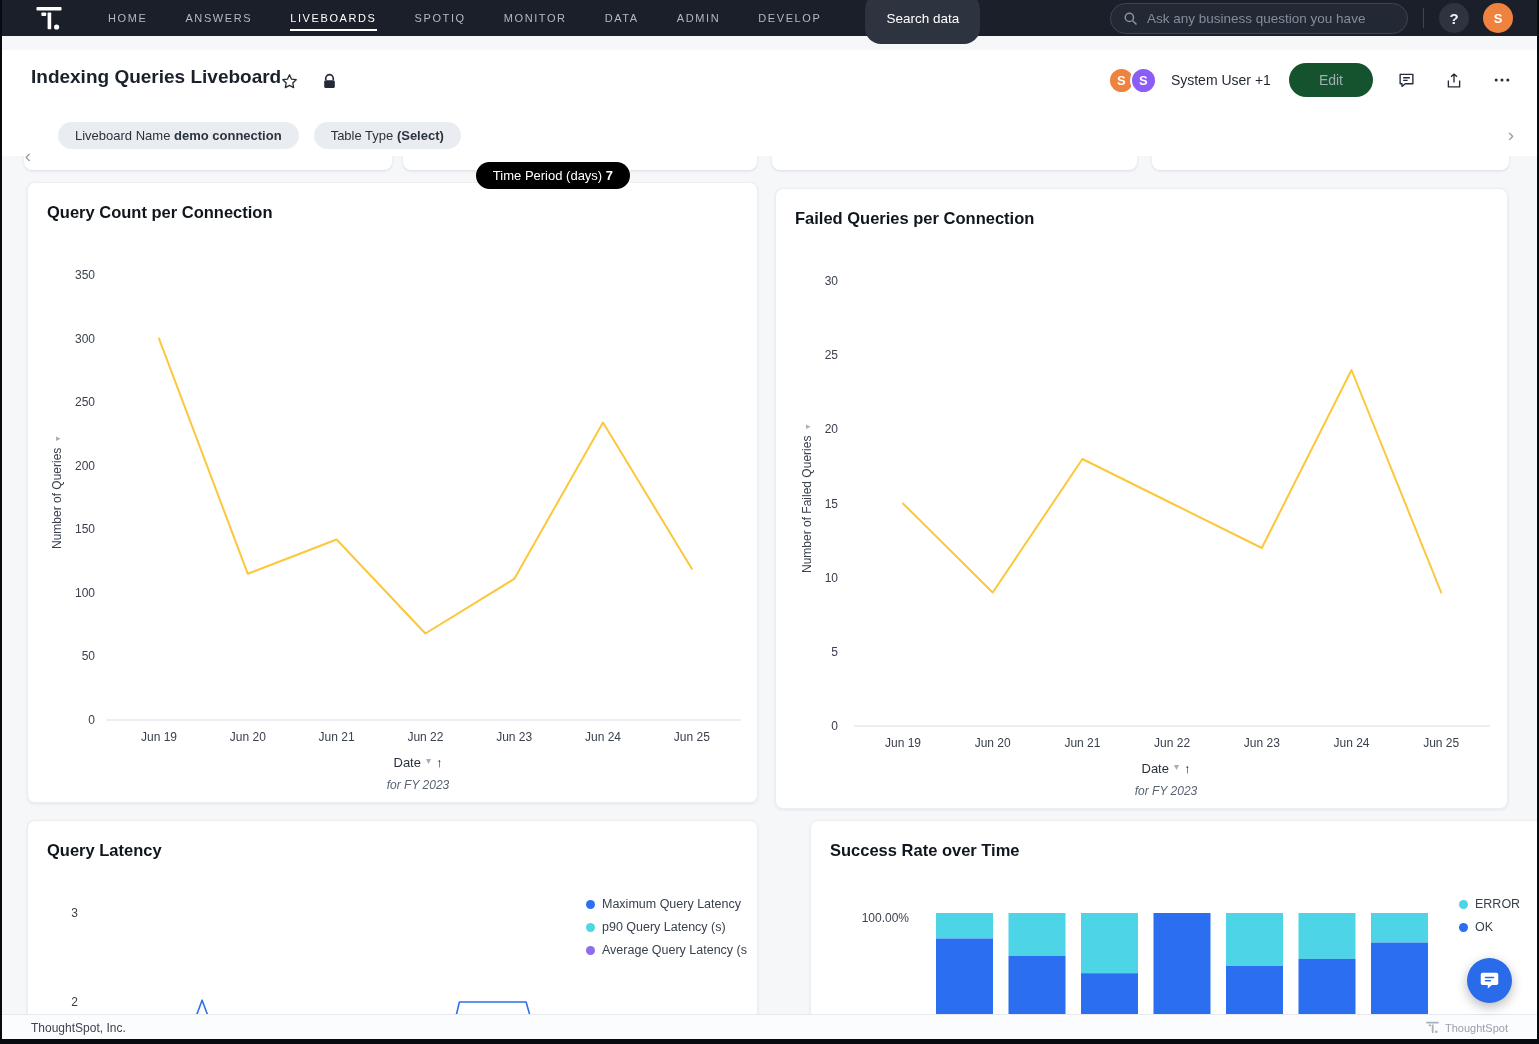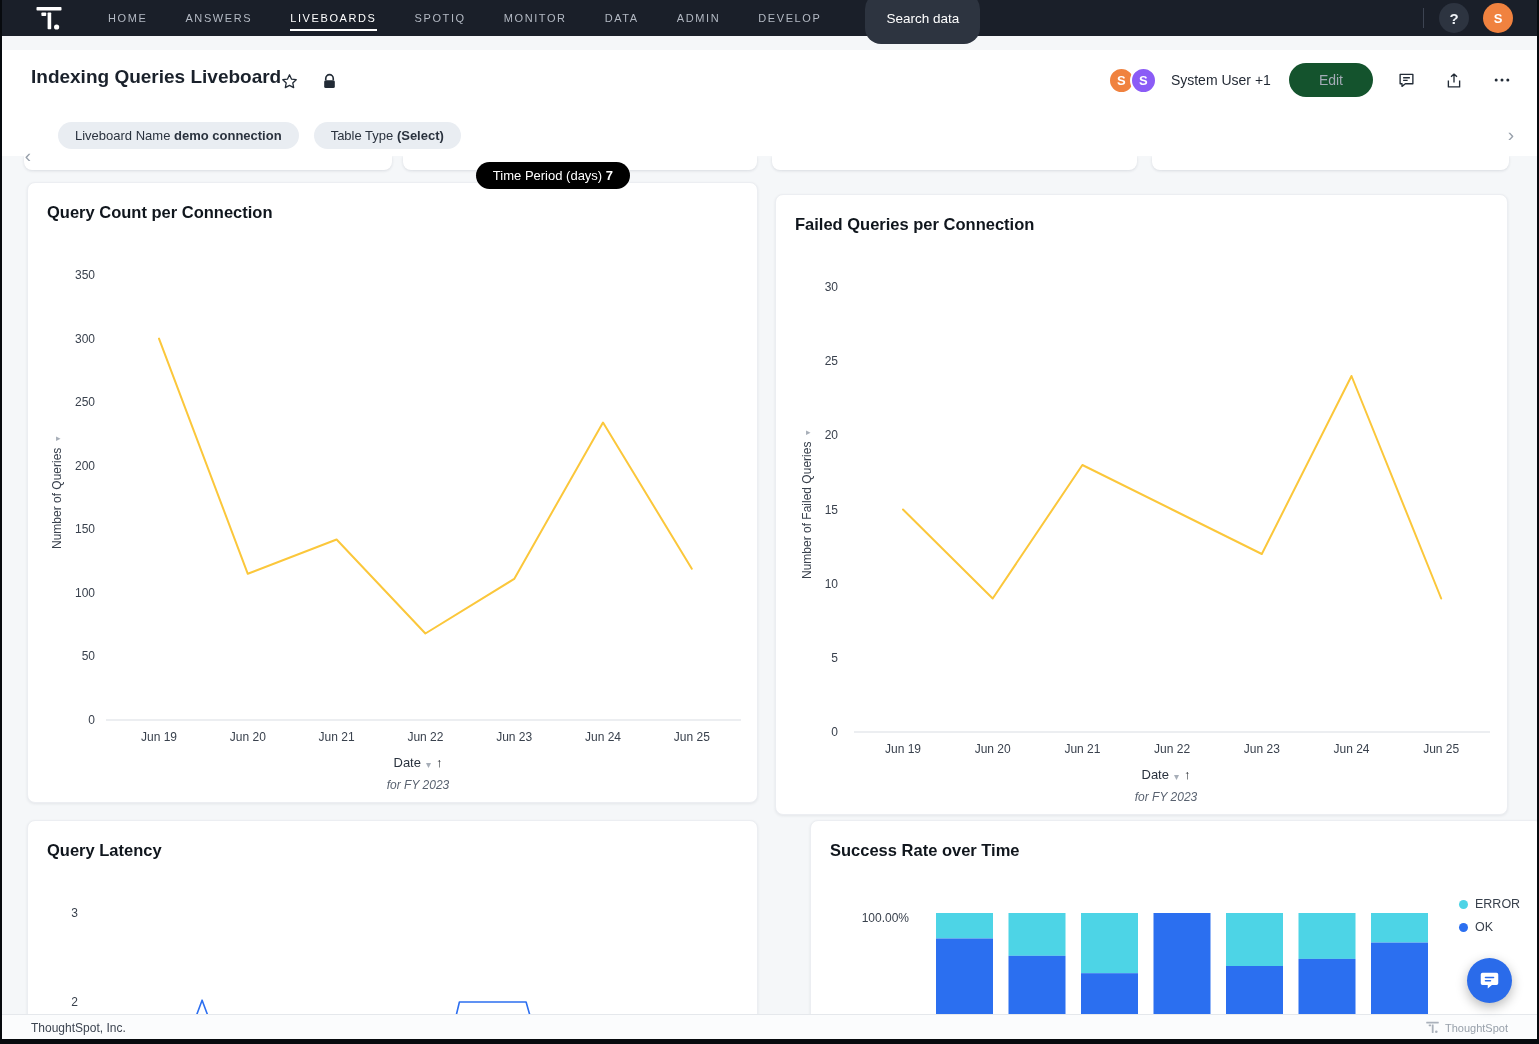--- a/index.html
+++ b/index.html
@@ -43,21 +43,21 @@
   .pill.dark { background: #000000; color: #fff; margin-top: 40px; }
 
   
   .frag { position: absolute; top: 156px; height: 14px; background: #fff; border-radius: 0 0 8px 8px; box-shadow: 0 1px 3px rgba(25,35,55,.12); }
   .card { position: absolute; background: #fff; border-radius: 8px; border: 1px solid #eceef2; box-shadow: 0 1px 3px rgba(25,35,55,.08); overflow: hidden; }
   .chart-title { position: absolute; left: 19px; top: 20px; font-size: 16.5px; font-weight: 700; color: #10161d; z-index: 2; }
   .plot { position: absolute; left: 0; top: 0; }
   .tick { font-family: "Liberation Sans", sans-serif; font-size: 12px; fill: #39414d; }
   .y-axis-title { position: absolute; writing-mode: vertical-rl; transform: rotate(180deg); text-align: center; font-size: 12px; color: #39414d; }
   .axis-expander { position: absolute; color: #a7aeb8; font-size: 9px; }
-  .x-axis-block { position: absolute; left: 78px; width: 624px; display: flex; justify-content: center; align-items: flex-end; gap: 5px; }
+  .x-axis-block { position: absolute; left: 78px; width: 624px; display: flex; justify-content: center; align-items: flex-start; gap: 5px; }
   .x-label { font-size: 13px; color: #2a323e; }
   .sort-caret { color: #a7aeb8; font-size: 10px; }
   .sort-arrow { color: #12171d; font-size: 13px; font-weight: 700; }
   .x-note { position: absolute; left: 78px; width: 624px; text-align: center; font-style: italic; font-size: 12px; color: #596270; }
   .legend-col { position: absolute; display: flex; flex-direction: column; gap: 9px; z-index: 2; }
   .legend-item { display: flex; align-items: center; gap: 7px; white-space: nowrap; }
   .dot { width: 9px; height: 9px; border-radius: 50%; flex: 0 0 auto; }
   .legend-label { font-size: 12.5px; color: #39414d; }
 
   
@@ -87,20 +87,27 @@
       <div class="nav-item" data-interactable="true">ANSWERS</div>
       <div class="nav-item active" data-interactable="true">LIVEBOARDS</div>
       <div class="nav-item" data-interactable="true">SPOTIQ</div>
       <div class="nav-item" data-interactable="true">MONITOR</div>
       <div class="nav-item" data-interactable="true">DATA</div>
       <div class="nav-item" data-interactable="true">ADMIN</div>
       <div class="nav-item" data-interactable="true">DEVELOP</div>
     </nav>
   <button class="search-data-btn" data-interactable="true">Search data</button>
   <div class="topnav-right" data-interactable="false">
+    <div class="ask-wrap" data-interactable="true">
+      <svg class="search-icon" width="15" height="15" viewBox="0 0 20 20" fill="none" stroke="#8a93a1" stroke-width="2" data-interactable="false">
+        <circle cx="8.5" cy="8.5" r="5.5"></circle>
+          <line x1="13" y1="13" x2="18" y2="18"></line>
+      </svg>
+      <input class="ask-input" data-interactable="true" placeholder="Ask any business question you have" style="">
+    </div>
     <div class="nav-divider" data-interactable="false"></div>
     <button class="help-btn" data-interactable="true">?</button>
     <div class="avatar" data-interactable="true">S</div>
   </div>
 </header>
 
 <div class="header-bar" data-interactable="false">
   <h1 class="page-title" data-interactable="false">Indexing Queries Liveboard</h1>
   <button class="icon-btn" style="left:274px;" data-interactable="true">
     <svg width="17" height="17" viewBox="0 0 24 24" fill="none" stroke="#222b36" stroke-width="1.8" stroke-linejoin="round" data-interactable="false">
@@ -181,21 +188,21 @@
       <polyline points="131.0,155.6 219.8,390.8 308.6,356.5 397.4,450.5 486.2,395.9 575.0,239.5 663.8,385.7" fill="none" stroke="#fbc73b" stroke-width="2" stroke-linejoin="round" stroke-linecap="round"></polyline>
     </svg>
   <div class="x-axis-block" style="top:572px;" data-interactable="false">
     <span class="x-label" data-interactable="true">Date</span>
     <span class="sort-caret" data-interactable="true">▾</span>
     <span class="sort-arrow" data-interactable="true">↑</span>
   </div>
   <div class="x-note" style="top:595px;" data-interactable="false">for FY 2023</div>
 </section>
 
-<section class="card" style="left:775px;top:194px;width:733px;height:621px;" data-interactable="false">
+<section class="card" style="left:775px;top:188px;width:733px;height:621px;" data-interactable="false">
   <h2 class="chart-title" data-interactable="true">Failed Queries per Connection</h2>
   <span class="axis-expander" style="left:30px;top:232px;" data-interactable="true">▸</span>
   <div class="y-axis-title" style="left:24px;top:235px;height:160px;" data-interactable="false">Number of Failed Queries</div>
   <svg id="plot1" class="plot" style="width:733px;height:560px;" data-interactable="true" viewBox="0 0 733 560">
       <line x1="78" y1="537" x2="714" y2="537" stroke="#d9dde3" stroke-width="1"></line>
       <text x="62" y="541" text-anchor="end" class="tick">0</text>
       <text x="62" y="466.83333333333337" text-anchor="end" class="tick">5</text>
       <text x="62" y="392.6666666666667" text-anchor="end" class="tick">10</text>
       <text x="62" y="318.5" text-anchor="end" class="tick">15</text>
       <text x="62" y="244.33333333333337" text-anchor="end" class="tick">20</text>
@@ -213,20 +220,34 @@
   <div class="x-axis-block" style="top:572px;" data-interactable="false">
     <span class="x-label" data-interactable="true">Date</span>
     <span class="sort-caret" data-interactable="true">▾</span>
     <span class="sort-arrow" data-interactable="true">↑</span>
   </div>
   <div class="x-note" style="top:595px;" data-interactable="false">for FY 2023</div>
 </section>
 
 <section class="card" style="left:27px;top:820px;width:731px;height:210px;" data-interactable="false">
   <h2 class="chart-title" data-interactable="true">Query Latency</h2>
+  <div class="legend-col" id="legend2" style="left:558px;top:76px;" data-interactable="false">
+      <div class="legend-item" data-interactable="true">
+        <span class="dot" data-interactable="false" style="background: rgb(45, 111, 240);"></span>
+        <span class="legend-label" data-interactable="false">Maximum Query Latency</span>
+      </div>
+      <div class="legend-item" data-interactable="true">
+        <span class="dot" data-interactable="false" style="background: rgb(79, 214, 228);"></span>
+        <span class="legend-label" data-interactable="false">p90 Query Latency (s)</span>
+      </div>
+      <div class="legend-item" data-interactable="true">
+        <span class="dot" data-interactable="false" style="background: rgb(142, 108, 240);"></span>
+        <span class="legend-label" data-interactable="false">Average Query Latency (s</span>
+      </div>
+    </div>
   <svg id="plot2" class="plot" style="width:731px;height:210px;" data-interactable="true" viewBox="0 0 731 210">
       <text x="50" y="185" text-anchor="end" class="tick">2</text>
       <text x="50" y="96" text-anchor="end" class="tick">3</text>
       <polyline points="163.5,207.7 174.1,179.2 184.7,207.7" fill="none" stroke="#2d6ff0" stroke-width="1.6" stroke-linejoin="round"></polyline>
       <polyline points="424.6,209.5 431.4,181.0 498.1,181.0 506.2,209.5" fill="none" stroke="#2d6ff0" stroke-width="1.6" stroke-linejoin="round"></polyline>
     </svg>
 </section>
 
 <section class="card" style="left:810px;top:820px;width:733px;height:210px;" data-interactable="false">
   <h2 class="chart-title" data-interactable="true">Success Rate over Time</h2>

